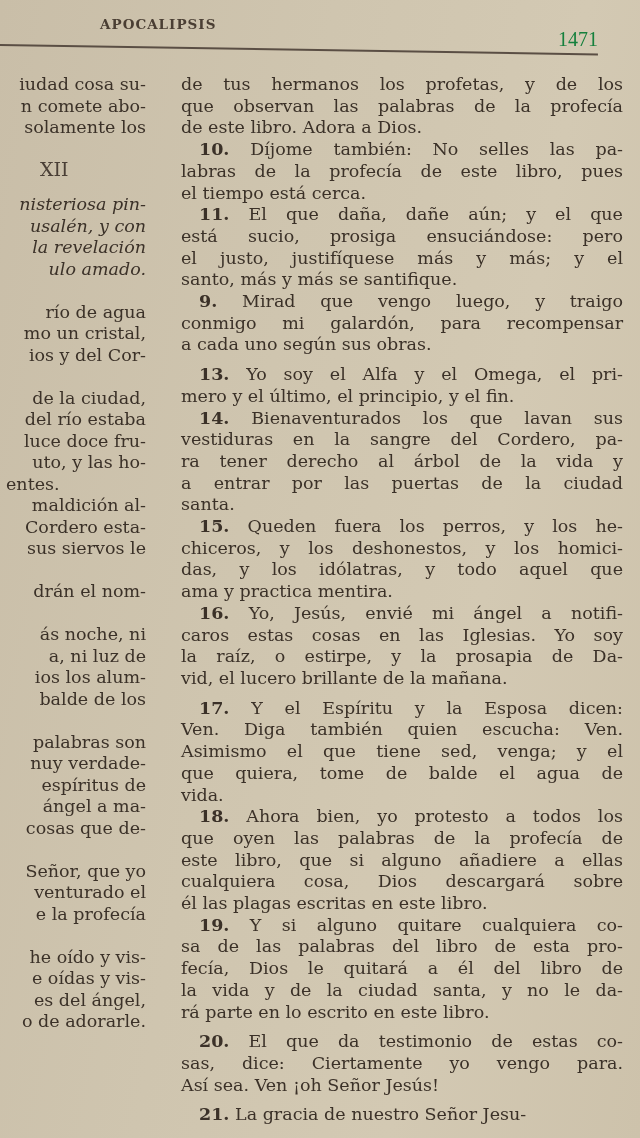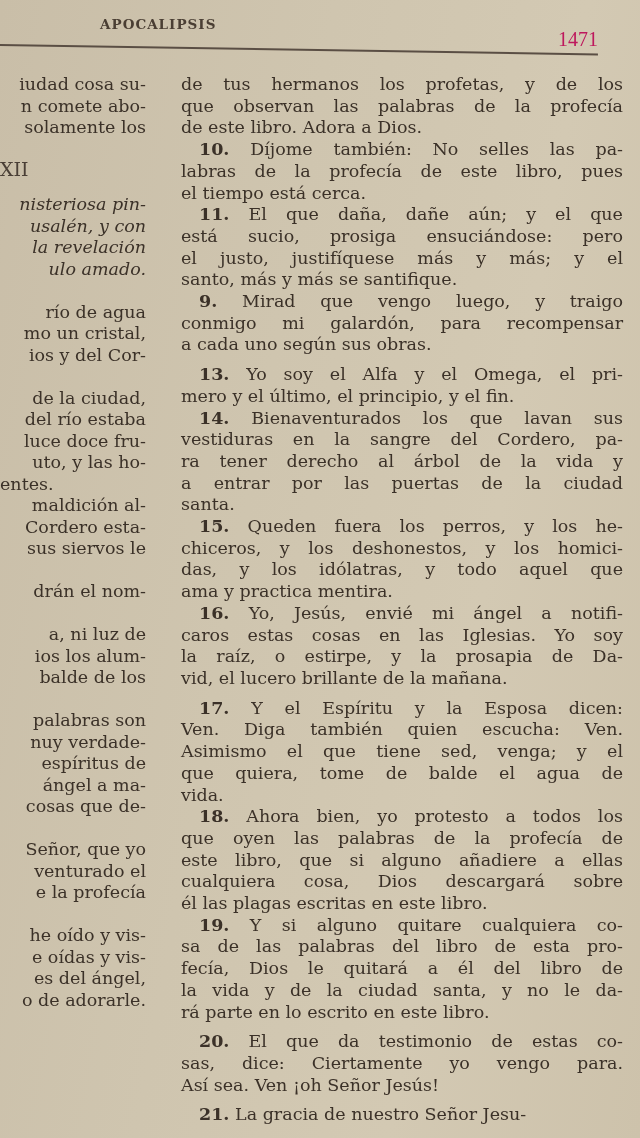--- a/index.html
+++ b/index.html
@@ -11,35 +11,35 @@
     position:relative;
   }
   .page { position:absolute; left:0; top:0; width:640px; height:1066px; }
   .running-head {
     position:absolute; left:100px; top:16px;
     font-family:"DejaVu Serif", serif; font-weight:bold;
     font-size:13.5px; letter-spacing:1px; color:#4a3e33;
   }
   .page-number {
     position:absolute; right:42px; top:28px;
-    font-size:20px; color:#be185d; font-family:"Liberation Serif", serif;
+    font-size:20px; color:#15803d; font-family:"Liberation Serif", serif;
   }
   .head-rule {
     position:absolute; left:0; top:44px; width:598px; height:0;
     border-top:2px solid #5a4e44;
     transform:rotate(0.9deg); transform-origin:left;
   }
   .col-left {
     position:absolute; left:0; top:74px; width:146px;
     text-align:right; font-size:17.5px; line-height:21.5px;
     overflow:hidden; white-space:nowrap;
   }
-  .col-left .ln { display:block; }
+  .col-left .ln { display:block;margin-left:6px; }
   .col-left .gap { height:21.5px; }
-  .col-left .heading { text-align:left; font-size:19px; margin:20px 0 14px; color:#4a3f36; }
+  .col-left .heading { text-align:left; font-size:19px; margin:20px 0 14px; color:#4a3f36;padding-left:40px; }
   .col-right {
     position:absolute; left:181px; top:74px; width:442px;
     font-size:17.5px; line-height:21.7px;
   }
   .col-right .ln { display:block; text-align:justify; text-align-last:justify; white-space:nowrap; }
   .col-right .ln.last { text-align-last:left; }
   .verse { margin-bottom:0; }
   .verse .ln:first-child { padding-left:18px; }
   .vnum { font-weight:bold; }
   .gap-sm { height:8px; }
@@ -71,20 +71,21 @@
     <span class="ln">del río estaba</span>
     <span class="ln">luce doce fru-</span>
     <span class="ln">uto, y las ho-</span>
     <span class="ln" style="text-align:left">entes.</span>
     <span class="ln">maldición al-</span>
     <span class="ln">Cordero esta-</span>
     <span class="ln">sus siervos le</span>
     <div class="gap"></div>
     <span class="ln">drán el nom-</span>
     <div class="gap"></div>
+    <span class="ln">ás noche, ni</span>
     <span class="ln">a, ni luz de</span>
     <span class="ln">ios los alum-</span>
     <span class="ln">balde de los</span>
     <div class="gap"></div>
     <span class="ln">palabras son</span>
     <span class="ln">nuy verdade-</span>
     <span class="ln">espíritus de</span>
     <span class="ln">ángel a ma-</span>
     <span class="ln">cosas que de-</span>
     <div class="gap"></div>

